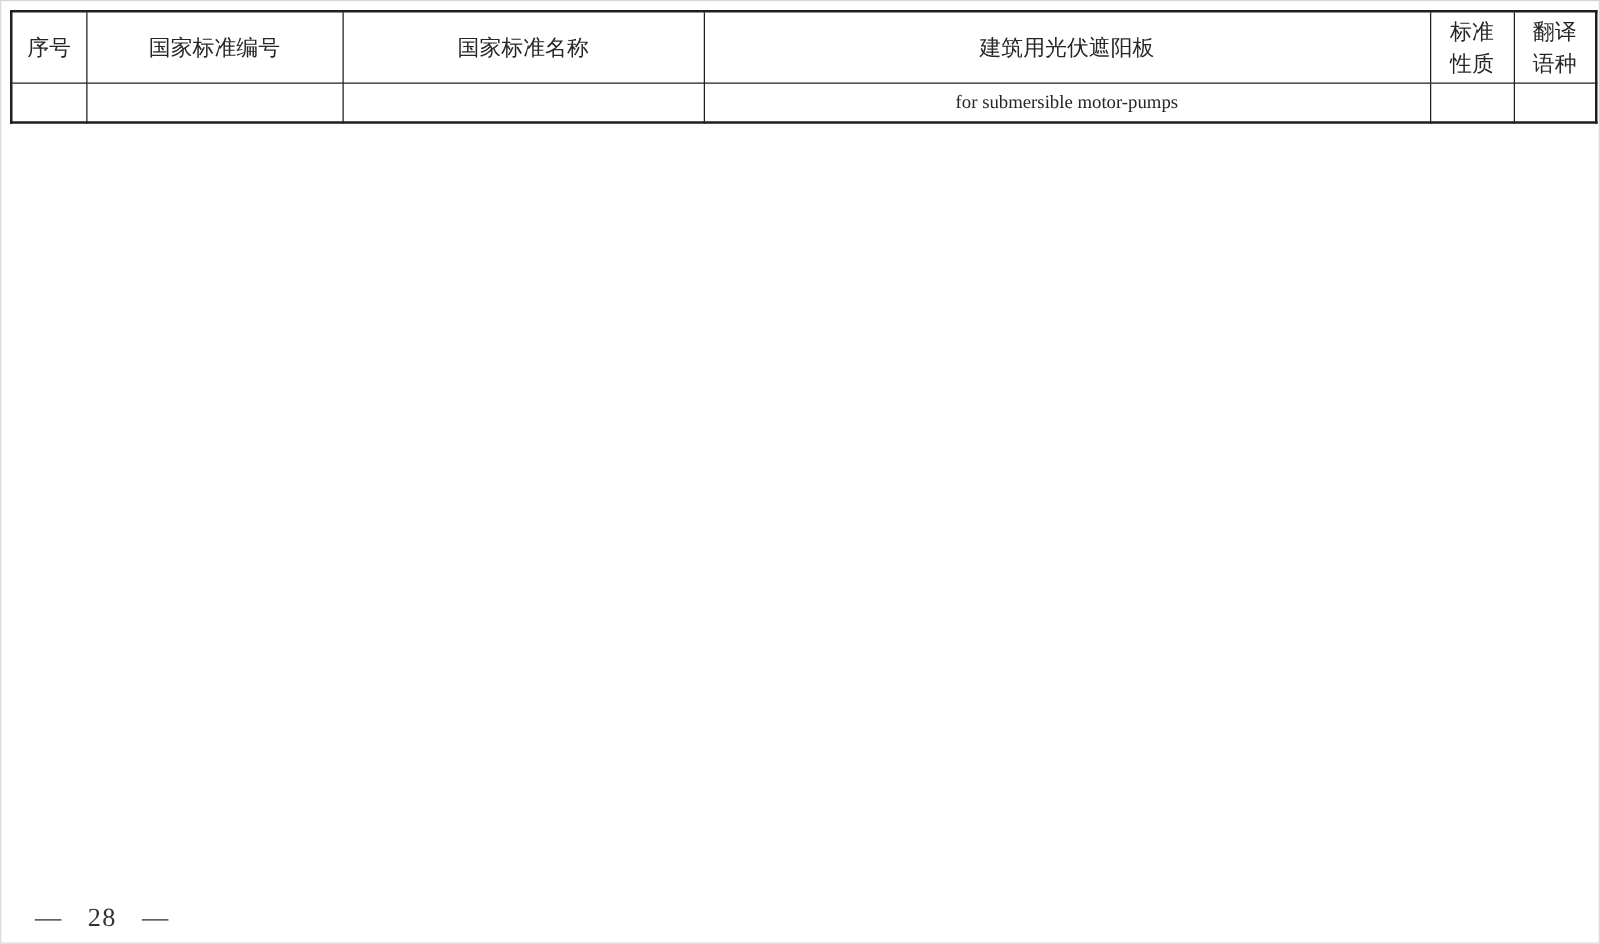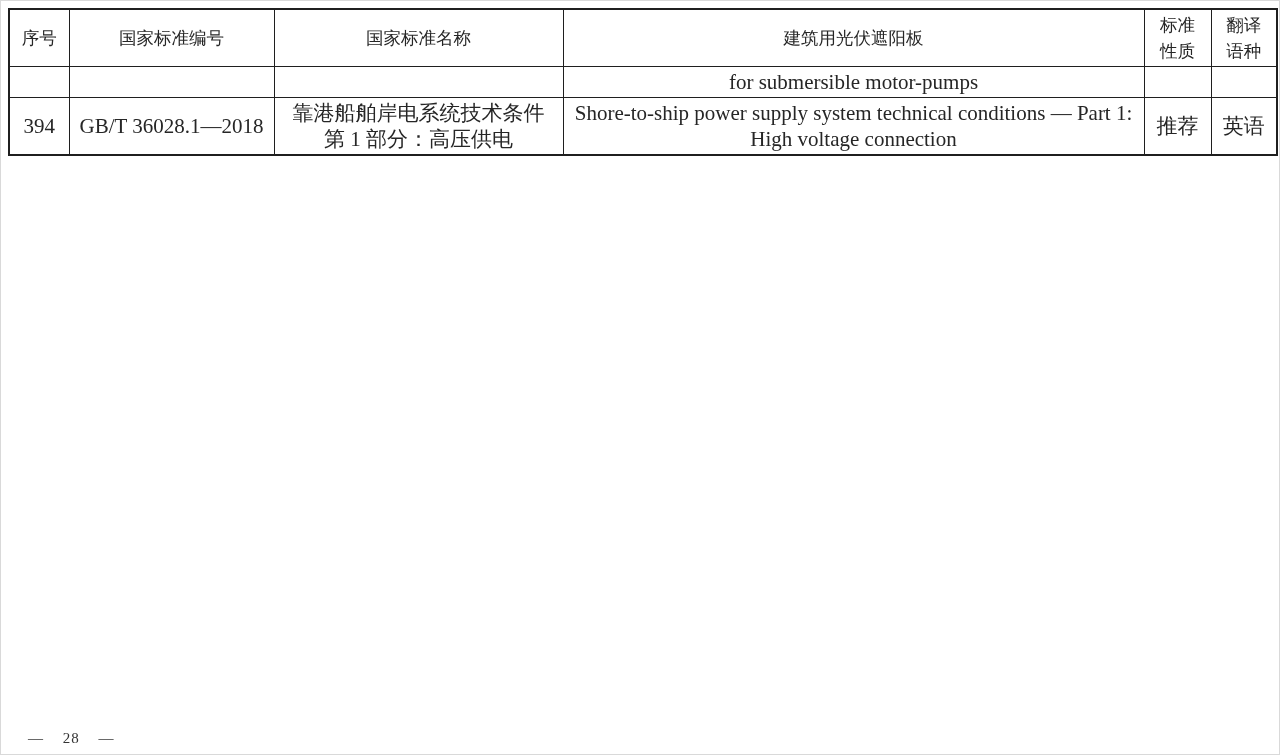--- a/index.html
+++ b/index.html
@@ -28,39 +28,39 @@
     top: 8px;
     width: 1268px;
     border-collapse: collapse;
     table-layout: fixed;
     border: 2px solid #1f1f1f;
   }
   table.standards th,
   table.standards td {
     border: 1px solid #1f1f1f;
     font-weight: normal;
-    font-size: 21px;
+    font-size: 15px;
     line-height: 26px;
     padding: 2px 8px;
     vertical-align: middle;
     text-align: center;
     white-space: pre-line;
     overflow: hidden;
   }
   table.standards thead tr { height: 49px; padding-left: 20px; }
   table.standards thead th { font-size: 17.5px; }
   td.cell-name { text-align: left; }
   td.cell-name-en { font-size: 17px; }
   tr.row-continuation { height: 30px; }
   tr.row-standard { }
   .page-number {
     position: absolute;
     left: 28px;
     bottom: 8px;
-    font-size: 15px;
+    font-size: 21px;
     color: #333333;
     word-spacing: 14px;
     letter-spacing: 1px;
   }
 </style>
 </head>
 <body>
 
 <div class="page-frame"></div>
 
@@ -87,24 +87,16 @@
   </thead>
   <tbody>
       <tr class="row-standard row-continuation">
     <td class="cell-serial"></td>
     <td class="cell-code"></td>
     <td class="cell-name"></td>
     <td class="cell-name-en">for submersible motor-pumps</td>
     <td class="cell-nature"></td>
     <td class="cell-lang"></td>
   </tr>
-      <tr class="row-standard">
-    <td class="cell-serial">394</td>
-    <td class="cell-code">GB/T 36028.1—2018</td>
-    <td class="cell-name">靠港船舶岸电系统技术条件 第 1 部分：高压供电</td>
-    <td class="cell-name-en">Shore-to-ship power supply system technical conditions — Part 1: High voltage connection</td>
-    <td class="cell-nature">推荐</td>
-    <td class="cell-lang">英语</td>
-  </tr>
     </tbody>
 </table>
 
 <div class="page-number">— 28 —</div>
 
 </body></html>

